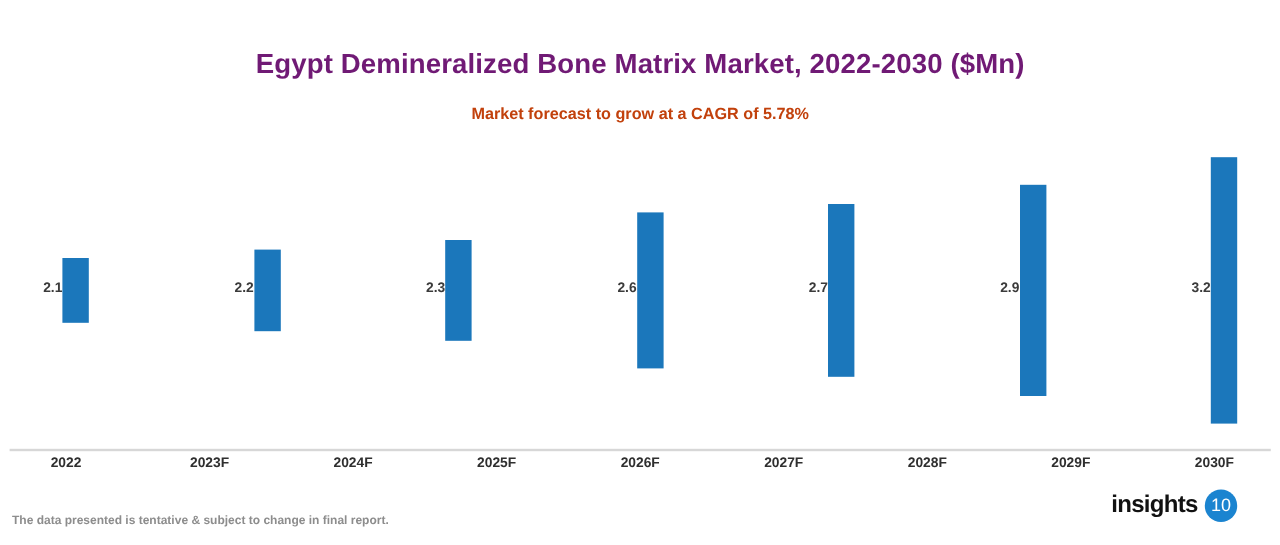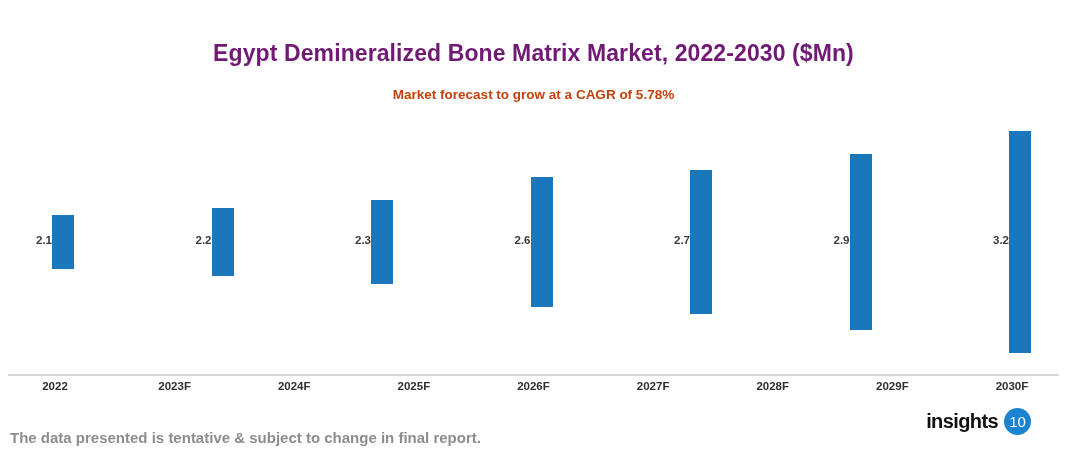--- a/index.html
+++ b/index.html
@@ -110,21 +110,21 @@
     font-weight: bold;
     color: #2f2f2f;
     white-space: nowrap;
   }
 
   
   .disclaimer {
     position: absolute;
     left: 10px;
     top: 429px;
-    font-size: 15px;
+    font-size: 10px;
     font-weight: bold;
     color: #8d8d8d;
     white-space: nowrap;
   }
   .logo {
     position: absolute;
     right: 36px;
     top: 406px;
     display: flex;
     align-items: center;

